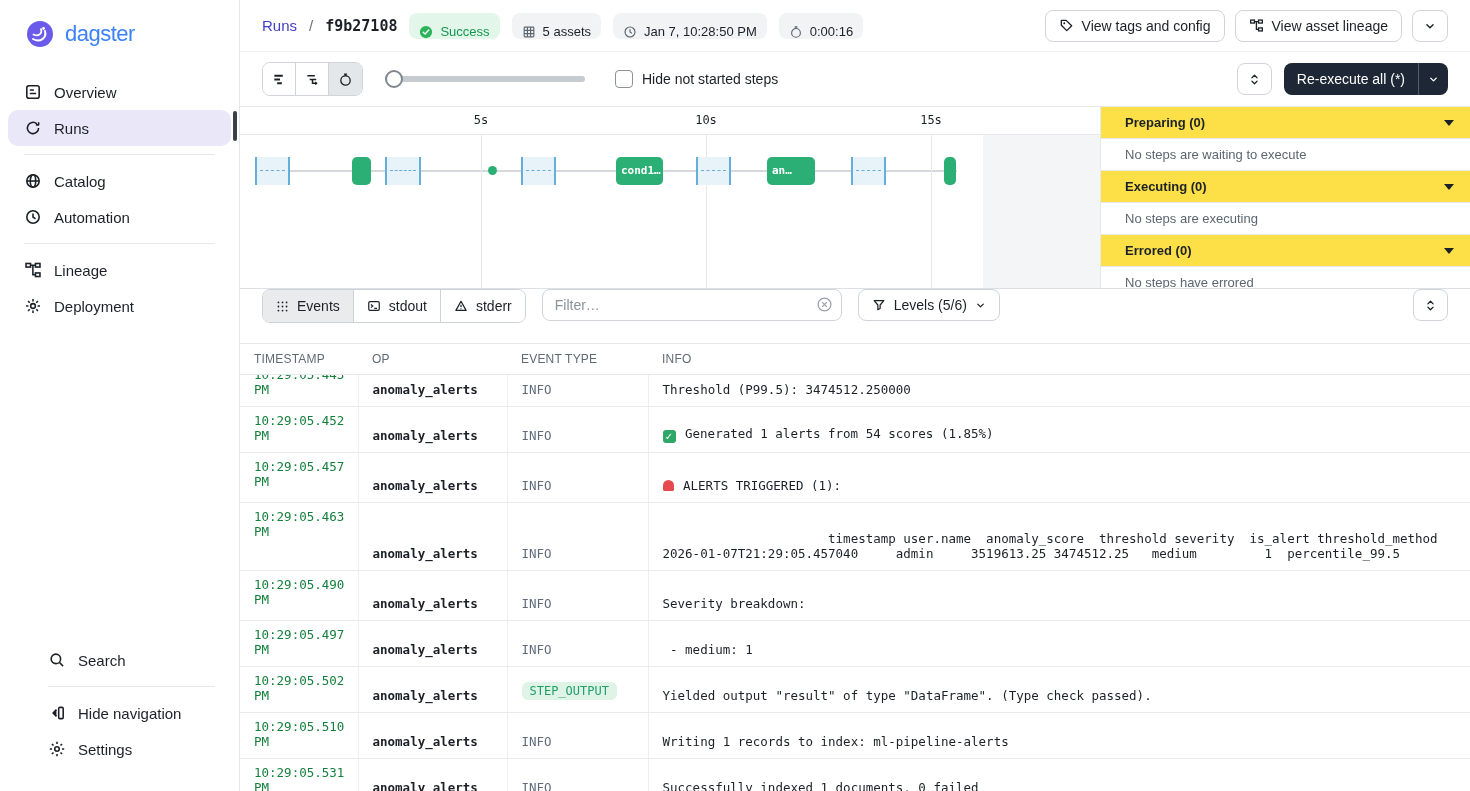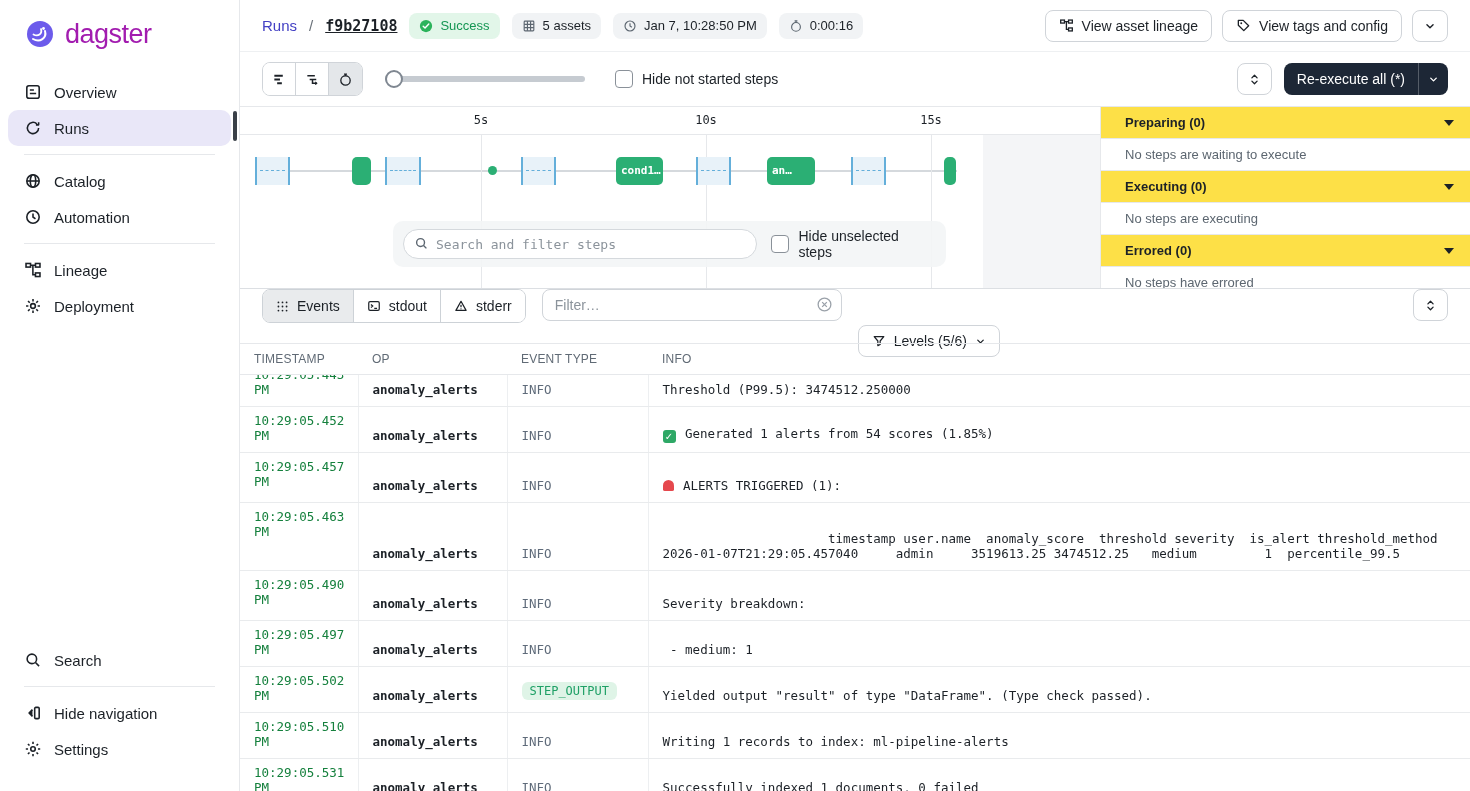--- a/index.html
+++ b/index.html
@@ -4,37 +4,37 @@
 <style>
   * { box-sizing: border-box; margin: 0; padding: 0; }
   html,body { width:1470px; height:791px; overflow:hidden; }
   body { font-family:"Liberation Sans", sans-serif; color:#1C2127; background:#fff; font-size:14px; }
   .mono { font-family:"DejaVu Sans Mono", monospace; }
   .app { display:flex; width:1470px; height:791px; }
 
   
   .sidebar { width:240px; flex:none; border-right:1px solid #E6E8EB; display:flex; flex-direction:column; position:relative; }
   .logo { display:flex; align-items:center; gap:9px; padding:18px 0 20px 24px; }
-  .logo-word { font-size:27px; font-weight:500; letter-spacing:-0.5px; color:#a21caf;text-align:center; }
+  .logo-word { font-size:22px; font-weight:500; letter-spacing:-0.5px; color:#3b82f6;text-align:center; }
   .nav { display:flex; flex-direction:column; padding:4px 8px; }
   .nav-item { display:flex; align-items:center; gap:12px; height:36px; padding:0 16px; border-radius:10px; font-size:15px; color:#1C2127; cursor:pointer; }
   .nav-item.active { background:#E9E7F8; }
   .nav-divider { height:1px; background:#E6E8EB; margin:8px 16px; }
   .nav-icon { width:18px; height:18px; flex:none; display:flex; }
-  .sidebar-footer { margin-top:auto; padding:4px 8px 24px 8px; display:flex; flex-direction:column; }
+  .sidebar-footer { margin-top:auto; padding:4px 8px 24px 8px; display:flex; flex-direction:column;margin-left:24px; }
   .scroll-thumb { position:absolute; right:2px; top:111px; width:4px; height:30px; background:#3A4048; border-radius:2px; }
 
   
   .main { flex:1; min-width:0; display:flex; flex-direction:column; }
 
   .run-header { height:52px; flex:none; display:flex; align-items:center; gap:12px; padding:0 22px; border-bottom:1px solid #EEF0F2; }
   .crumb-root { color:#4340C4; font-size:15px; font-weight:500; }
   .crumb-sep { color:#6A7179; font-size:15px; }
-  .run-id { font-size:15px; font-weight:600;text-decoration:underline; }
-  .badge { display:inline-flex; align-items:center; gap:7px; height:26px; padding:0 10px; border-radius:8px; background:#F1F3F5; font-size:13px; color:#1C2127; }
+  .run-id { font-size:15px; font-weight:600; }
+  .badge { display:inline-flex; align-items:flex-end; gap:7px; height:26px; padding:0 10px; border-radius:8px; background:#F1F3F5; font-size:13px; color:#1C2127; }
   .badge.success { background:#E2F6E9; color:#149653; font-weight:500; }
   .header-actions { margin-left:auto; display:flex; align-items:center; gap:10px; }
   .btn { display:inline-flex; align-items:center; gap:8px; height:32px; padding:0 13px; border:1px solid #D0D4D9; border-radius:8px; background:#fff; font-size:14px; font-weight:500; color:#1C2127; cursor:pointer; }
   .btn.icon-only { padding:0 10px; }
 
   .run-toolbar { height:55px; flex:none; display:flex; align-items:center; padding:0 22px; border-bottom:1px solid #E6E8EB; }
   .seg-group { display:flex; border:1px solid #D0D4D9; border-radius:8px; overflow:hidden; }
   .seg-btn { width:33px; height:32px; display:flex; align-items:center; justify-content:center; background:#fff; border-right:1px solid #D0D4D9; cursor:pointer; }
   .seg-btn:last-child { border-right:none; }
   .seg-btn.selected { background:#E4E7EA; }
@@ -76,21 +76,21 @@
   
   .events-toolbar { height:54px; flex:none; display:flex; align-items:flex-start; gap:16px; padding:0 22px; }
   .tabs-group { display:flex; border:1px solid #CDD2D7; border-radius:8px; overflow:hidden; }
   .tab { display:flex; align-items:center; gap:8px; height:32px; padding:0 13px; font-size:14px; background:#fff; border-right:1px solid #CDD2D7; cursor:pointer; }
   .tab:last-child { border-right:none; }
   .tab.selected { background:#E9EBED; font-weight:500; }
   .filter-wrap { position:relative; width:300px; }
   .filter-wrap input { width:100%; height:32px; border:1px solid #D0D4D9; border-radius:8px; padding:0 34px 0 12px; font-size:14px; color:#1C2127; outline:none; background:#fff; }
   .filter-wrap input::placeholder { color:#8B939B; }
   .filter-clear { position:absolute; right:9px; top:7px; cursor:pointer; }
-  .levels-btn { display:inline-flex; align-items:center; gap:8px;margin-top:36px; }
+  .levels-btn { display:inline-flex; align-items:center; gap:8px; }
   .events-sort { margin-left:auto; }
 
   
   .table-area { flex:1; min-height:0; border-top:1px solid #E6E8EB; display:flex; flex-direction:column; overflow:hidden; }
   table { border-collapse:collapse; table-layout:fixed; width:100%; }
   col.c-ts{width:118px;} col.c-op{width:149px;} col.c-type{width:141px;}
   th { text-align:left; font-size:12px; font-weight:400; color:#606A75; padding:8px 14px; border-bottom:1px solid #E6E8EB; letter-spacing:0.2px; white-space:nowrap; }
   .tbody-wrap { flex:1; overflow:hidden; }
   .tbody-wrap table { margin-top:-14px; }
   td { vertical-align:bottom; padding:6px 14px 9px 14px; border-bottom:1px solid #E9EBED; font-family:"DejaVu Sans Mono",monospace; font-size:12.5px; overflow:hidden; }
@@ -256,36 +256,36 @@
               <circle cx="8" cy="9" r="5"></circle>
               <path d="M6.4 2.2h3.2M8 2.2v1.8"></path>
             </svg>
           </span>
         <span>0:00:16</span>
       </span>
       <div class="header-actions">
         <button class="btn">
           <span>
               <svg width="15" height="15" viewBox="0 0 16 16" fill="none" stroke="#1C2127" stroke-width="1.4">
+                <path d="M2.5 2.5h5.2l5.8 5.8-5.2 5.2-5.8-5.8z" stroke-linejoin="round"></path>
+                <circle cx="5.6" cy="5.6" r="1" fill="#1C2127" stroke="none"></circle>
+              </svg>
+            </span>
+          <span>View tags and config</span>
+        </button>
+        <button class="btn">
+          <span>
+              <svg width="15" height="15" viewBox="0 0 16 16" fill="none" stroke="#1C2127" stroke-width="1.4">
                 <rect x="1.8" y="2.2" width="4" height="3.2"></rect>
                 <rect x="10.2" y="2.2" width="4" height="3.2"></rect>
                 <rect x="10.2" y="10.6" width="4" height="3.2"></rect>
                 <path d="M5.8 3.8h4.4M7.9 3.8v8.4h2.3"></path>
               </svg>
             </span>
           <span>View asset lineage</span>
-        </button>
-        <button class="btn">
-          <span>
-              <svg width="15" height="15" viewBox="0 0 16 16" fill="none" stroke="#1C2127" stroke-width="1.4">
-                <path d="M2.5 2.5h5.2l5.8 5.8-5.2 5.2-5.8-5.8z" stroke-linejoin="round"></path>
-                <circle cx="5.6" cy="5.6" r="1" fill="#1C2127" stroke="none"></circle>
-              </svg>
-            </span>
-          <span>View tags and config</span>
         </button>
         <button class="btn icon-only">
           <span>
               <svg width="14" height="14" viewBox="0 0 16 16" fill="none" stroke="#1C2127" stroke-width="1.6">
                 <path d="M4.5 6.5L8 10l3.5-3.5" stroke-linecap="round" stroke-linejoin="round"></path>
               </svg>
             </span>
         </button>
       </div>
     </div>
@@ -346,35 +346,20 @@
     <div class="gantt-section">
       <div class="gantt-left">
         <div class="gantt-axis">
             <div class="gantt-tick" style="left: 241px;">5s</div>
             <div class="gantt-tick" style="left: 466px;">10s</div>
             <div class="gantt-tick" style="left: 691px;">15s</div>
           </div>
         <div class="gantt-chart">
           <div class="gantt-tail"></div>
           <div class="gantt-line"></div>
-          <div class="gantt-overlay">
-            <div class="step-search">
-              <span class="mag">
-                  <svg width="15" height="15" viewBox="0 0 16 16" fill="none" stroke="#5C6670" stroke-width="1.5">
-                    <circle cx="7" cy="7" r="4.2"></circle>
-                    <path d="M10.2 10.2l3 3"></path>
-                  </svg>
-                </span>
-              <input type="text" placeholder="Search and filter steps" style="">
-            </div>
-            <div class="check-row">
-              <span class="checkbox"></span>
-              <span style="font-weight:500">Hide unselected steps</span>
-            </div>
-          </div>
         <div class="gantt-grid" style="left: 241px;"></div>
             <div class="gantt-grid" style="left: 466px;"></div>
             <div class="gantt-grid" style="left: 691px;"></div>
             <div class="gantt-step pending" style="left: 15px; width: 35px;"></div>
             <div class="gantt-step done" style="left: 112px; width: 19px;"></div>
             <div class="gantt-step pending" style="left: 145px; width: 36px;"></div>
             <div class="gantt-step dot" style="left: 248px;"></div>
             <div class="gantt-step pending" style="left: 281px; width: 35px;"></div>
             <div class="gantt-step done" style="left: 376px; width: 47px;">cond1…</div>
             <div class="gantt-step pending" style="left: 456px; width: 35px;"></div>

